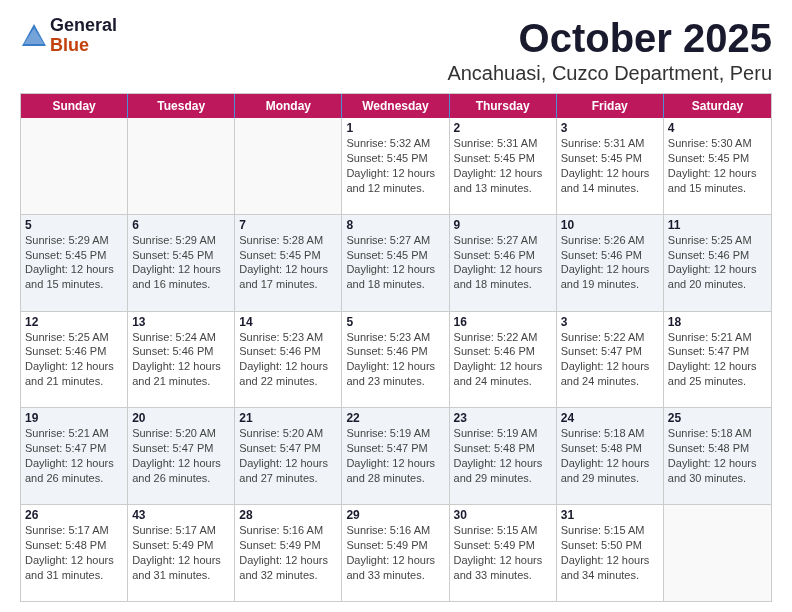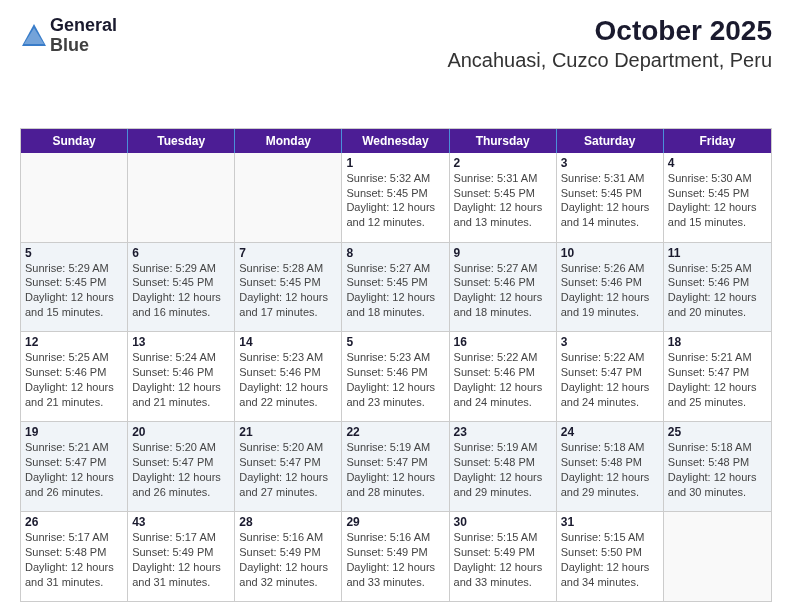--- a/index.html
+++ b/index.html
@@ -9,21 +9,20 @@
       font-family: Arial, sans-serif;
       background: #fff;
       overflow: hidden;
     }
     .page {
       width: 792px;
       height: 612px;
       padding: 16px 20px 10px 20px;
       display: flex;
       flex-direction: column;
-      gap: 48px;
     }
     .header {
       display: flex;
       align-items: flex-start;
       justify-content: space-between;
       margin-bottom: 8px;
     }
     .logo {
       display: flex;
       align-items: center;
@@ -34,51 +33,51 @@
       line-height: 1.1;
     }
     .logo-general {
       font-size: 18px;
       font-weight: bold;
       color: #1a1a2e;
     }
     .logo-blue {
       font-size: 18px;
       font-weight: bold;
-      color: #404040;
+      color: #c2410c;
     }
     .logo-icon {
       width: 28px;
       height: 28px;
       margin-right: 2px;
     }
     .title-block {
       text-align: right;
     }
     .month-title {
-      font-size: 28px;
+      font-size: 40px;
       font-weight: bold;
       color: #1a1a2e;
       line-height: 1.1;
     }
     .location-title {
       font-size: 20px;
       color: #333;
       margin-top: 2px;
     }
     .calendar {
       flex: 1;
       display: flex;
       flex-direction: column;
       border: 1px solid #ccc;
     }
     .cal-header {
       display: grid;
       grid-template-columns: repeat(7, 1fr);
-      background: #4c1d95;
+      background: #be185d;
     }
     .cal-header-cell {
       color: #fff;
       font-size: 12px;
       font-weight: bold;
       text-align: center;
       padding: 5px 2px;
       border-right: 1px solid #4a90d9;
     }
     .cal-header-cell:last-child {
@@ -149,22 +148,22 @@
     </div>
   </div>
 
   <div class="calendar">
     <div class="cal-header">
     <div class="cal-header-cell">Sunday</div>
         <div class="cal-header-cell">Tuesday</div>
         <div class="cal-header-cell">Monday</div>
         <div class="cal-header-cell">Wednesday</div>
         <div class="cal-header-cell">Thursday</div>
+        <div class="cal-header-cell">Friday</div>
         <div class="cal-header-cell">Saturday</div>
-        <div class="cal-header-cell">Friday</div>
       </div>
     <div class="cal-body">
     <div class="cal-row">
           <div class="cal-cell empty"></div>
           <div class="cal-cell empty"></div>
           <div class="cal-cell empty"></div>
           <div class="cal-cell">
             <div class="day-num">1</div>
             <div class="cell-text" style="white-space: pre-line;">Sunrise: 5:32 AM
 Sunset: 5:45 PM

